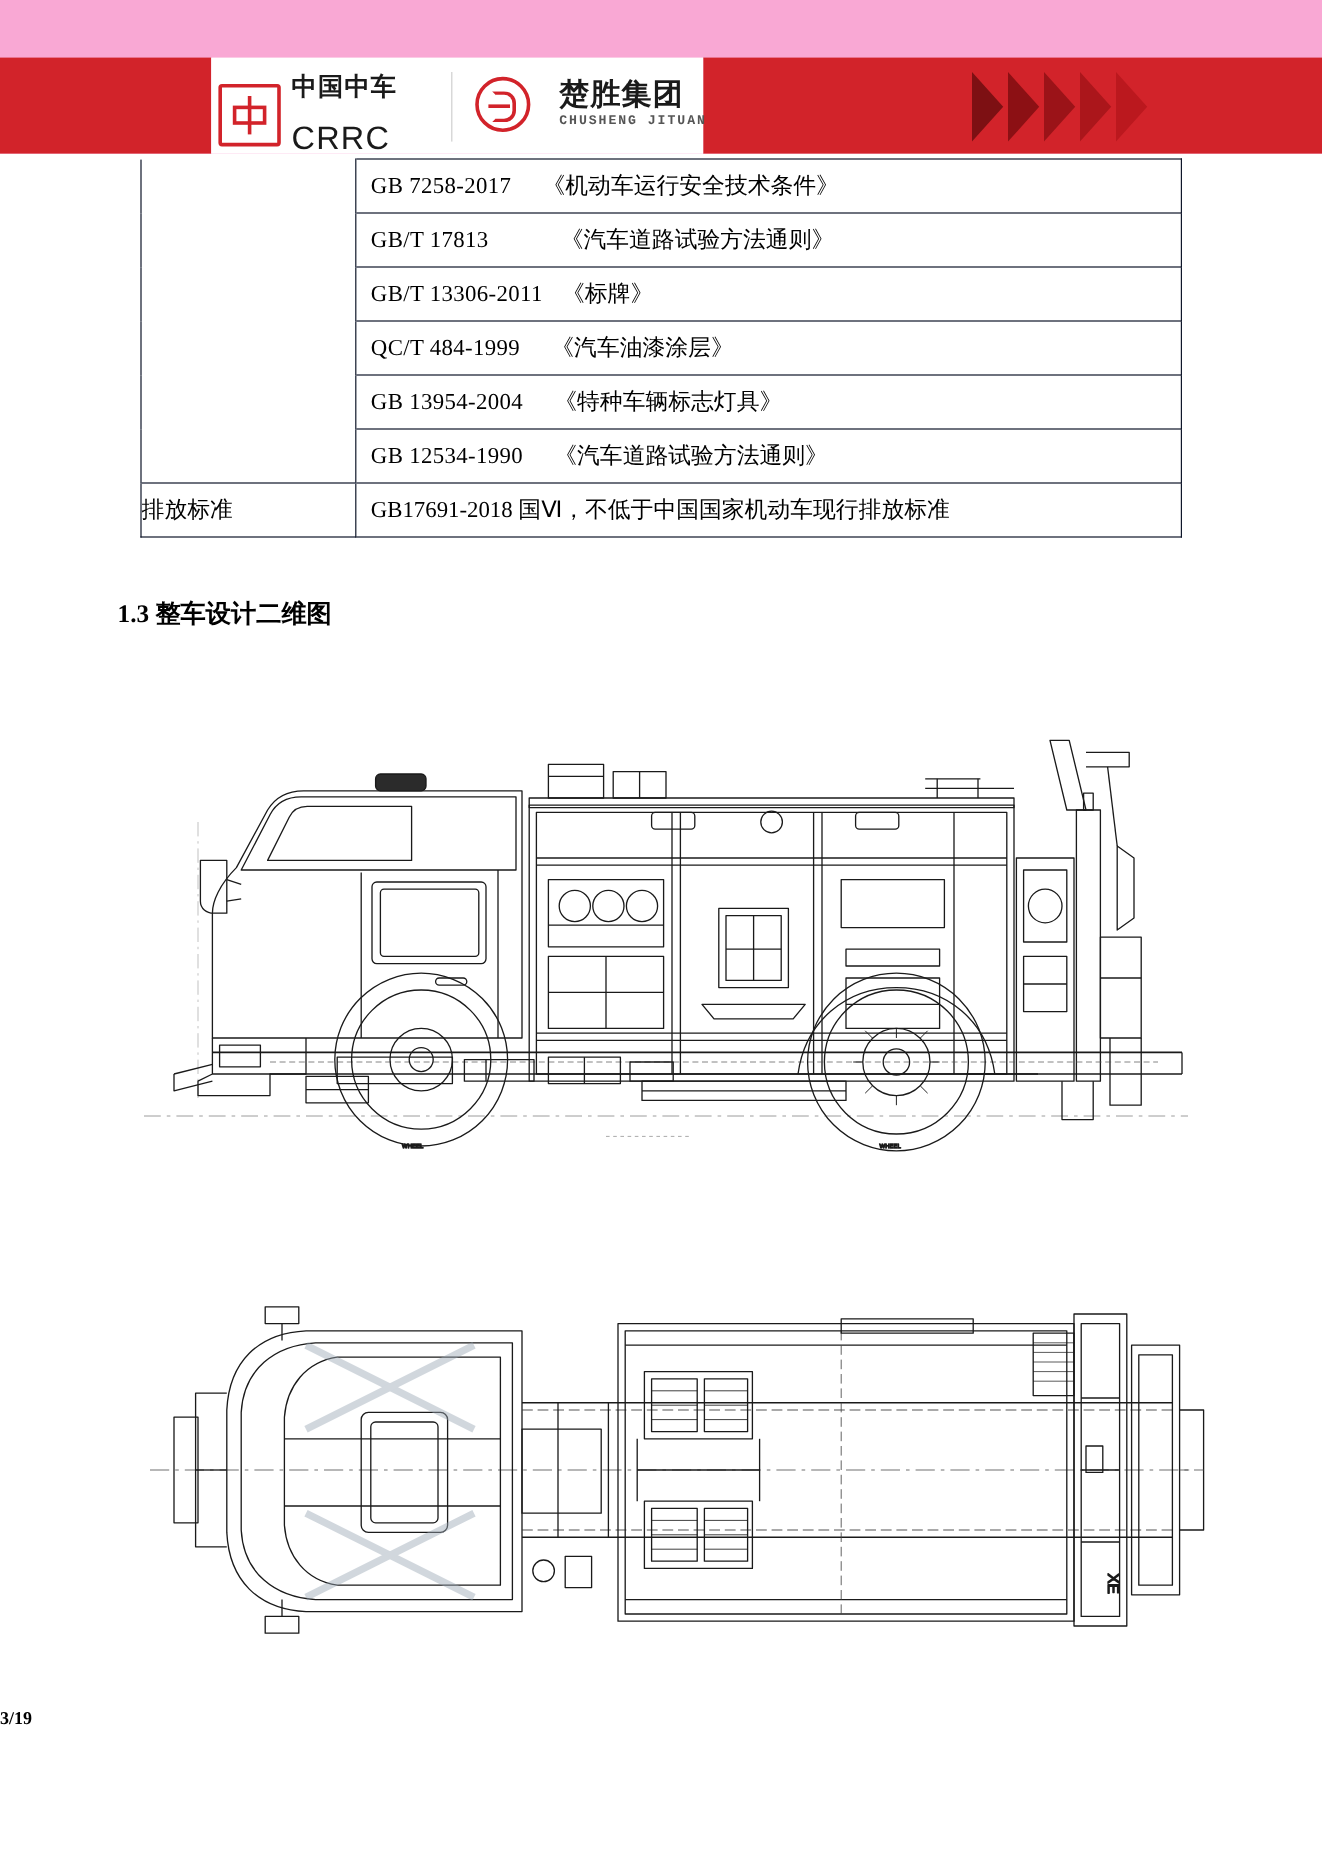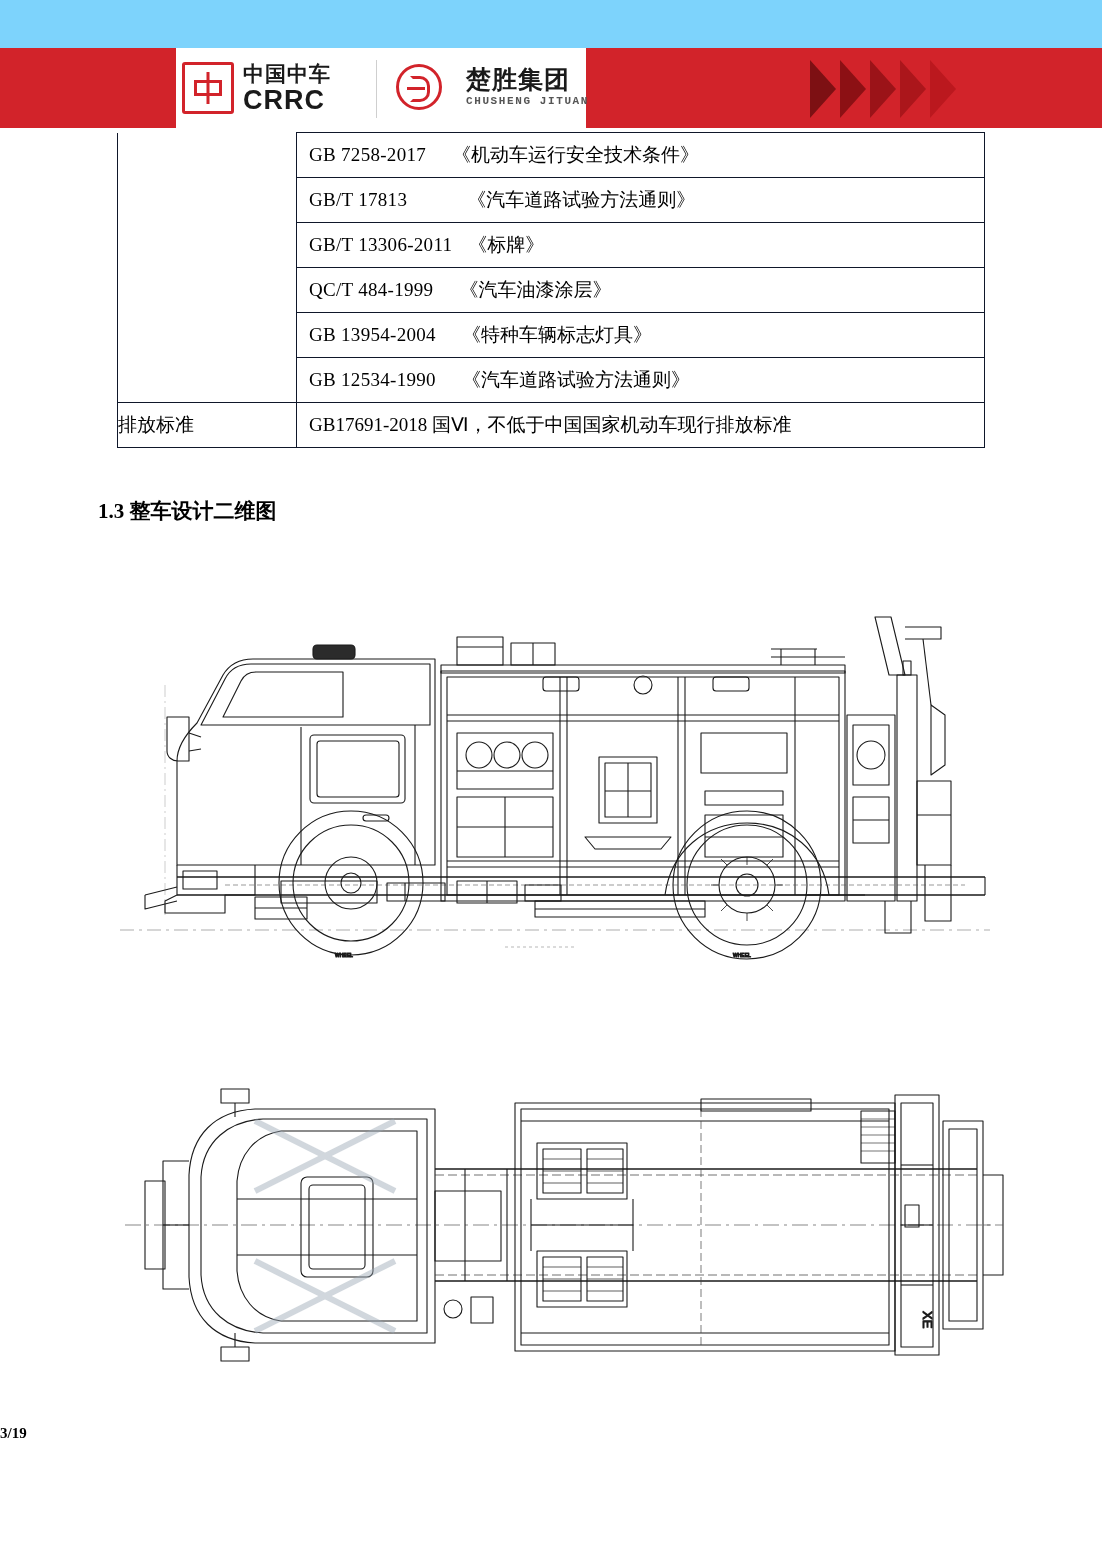--- a/index.html
+++ b/index.html
@@ -15,21 +15,21 @@
     color: #000;
     overflow: hidden;
   }
 
   
   .header {
     position: absolute;
     left: 0; top: 0;
     width: 1102px;
     height: 128px;
-    background: #7dd3fc;
+    background: #f9a8d4;
   }
   .header-red-left {
     position: absolute;
     left: 0; top: 48px;
     width: 176px;
     height: 80px;
     background: #d2232a;
   }
   .header-red-right {
     position: absolute;
@@ -103,24 +103,24 @@
   .crrc-cn {
     font-family: "Liberation Sans", sans-serif;
     font-size: 21px;
     font-weight: bold;
     color: #1a1a1a;
     letter-spacing: 1px;
   }
   .crrc-en {
     font-family: "Liberation Sans", sans-serif;
     font-size: 27px;
-    font-weight: bold;
+    font-weight: normal;
     color: #1a1a1a;
     letter-spacing: 1px;
-    margin-top: 3px;
+    margin-top: 19px;
   }
 
   .logo-sep {
     position: absolute;
     left: 376px; top: 60px;
     width: 1px; height: 58px;
     background: #cfcfcf;
   }
 
   .logo-chusheng {

